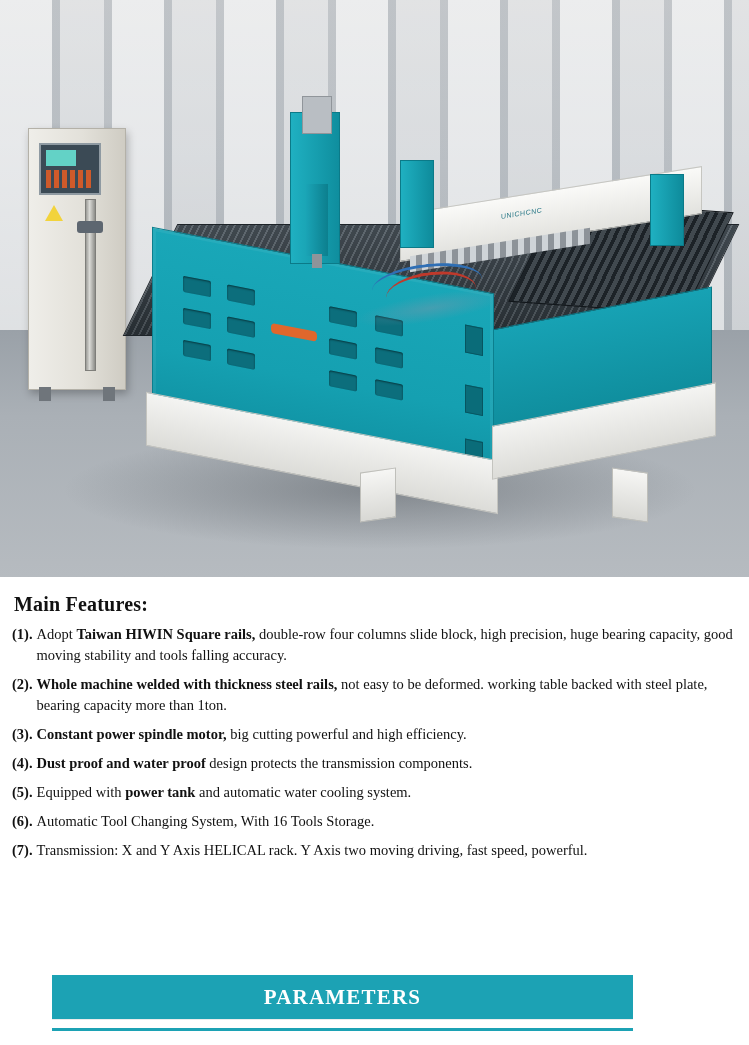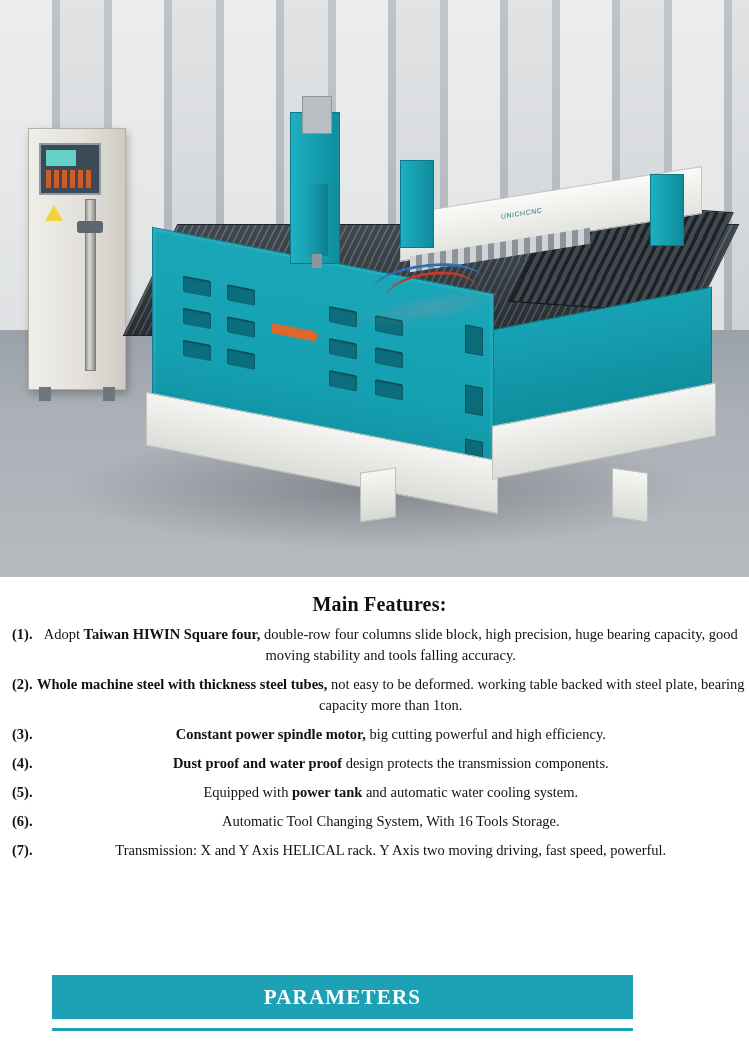--- a/index.html
+++ b/index.html
@@ -282,21 +282,20 @@
     top: 104px; left: 246px;
     width: 150px; height: 28px;
     background: radial-gradient(ellipse at 50% 50%, rgba(120,150,170,0.45), rgba(120,150,170,0) 70%);
     transform: skewY(-9deg);
   }
 
   
   .features {
     padding: 16px 4px 0 12px;
     box-sizing: border-box;
-    text-align: center;
   }
   .features h2 {
     margin: 0 0 8px 2px;
     font-size: 20px;
     font-weight: 700;
     letter-spacing: 0.2px;
   }
   .feat-item {
     display: flex;
     align-items: flex-start;
@@ -413,26 +412,26 @@
       <div class="hose red"></div>
       <div class="water"></div>
     </div>
   </div>
 
   <div class="features">
     <h2>Main Features:</h2>
 
     <div class="feat-item">
       <span class="feat-num">(1).</span>
-      <span class="feat-text"><span>Adopt </span><b>Taiwan HIWIN Square four,</b><span>  double-row four columns slide block, high precision, huge bearing capacity, good moving stability and tools falling accuracy.</span></span>
+      <span class="feat-text"><span>Adopt </span><b>Taiwan HIWIN Square rails,</b><span>  double-row four columns slide block, high precision, huge bearing capacity, good moving stability and tools falling accuracy.</span></span>
     </div>
 
     <div class="feat-item">
       <span class="feat-num">(2).</span>
-      <span class="feat-text"><span> </span><b>Whole machine steel with thickness steel tubes,</b><span> not easy to be deformed. working table backed with steel plate, bearing capacity more than 1ton.</span></span>
+      <span class="feat-text"><span> </span><b>Whole machine welded with thickness steel rails,</b><span> not easy to be deformed. working table backed with steel plate, bearing capacity more than 1ton.</span></span>
     </div>
 
     <div class="feat-item">
       <span class="feat-num">(3).</span>
       <span class="feat-text"><span> </span><b>Constant power spindle motor,</b><span> big cutting powerful and high efficiency.</span></span>
     </div>
 
     <div class="feat-item">
       <span class="feat-num">(4).</span>
       <span class="feat-text"><span> </span><b>Dust proof and water proof</b><span> design protects the transmission components.</span></span>

